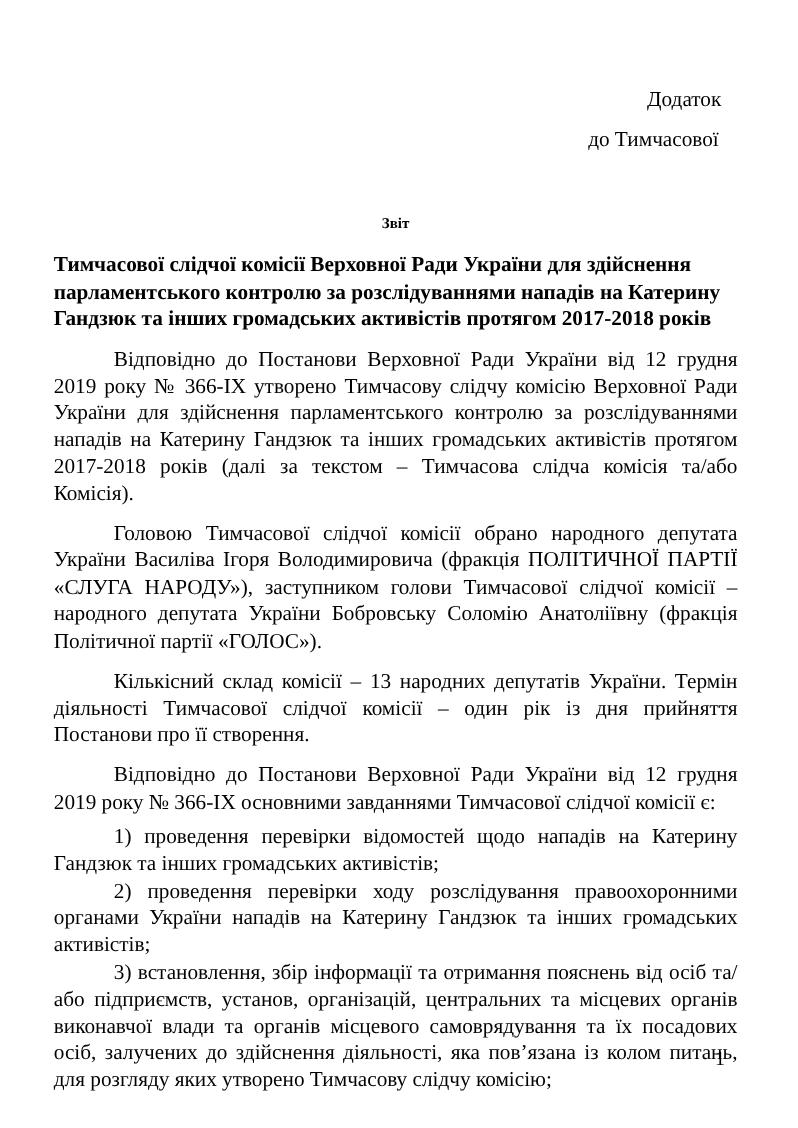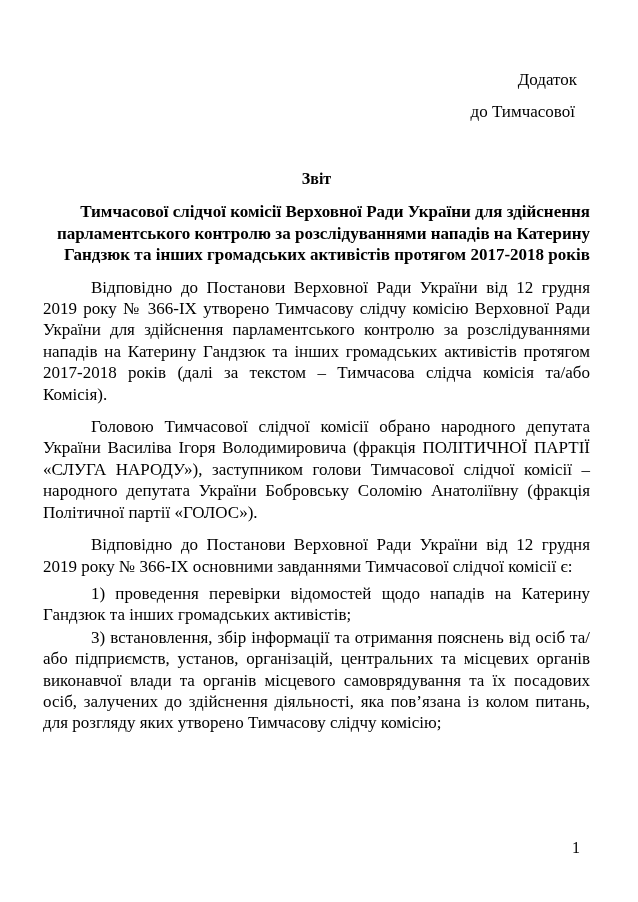--- a/index.html
+++ b/index.html
@@ -22,30 +22,30 @@
     overflow: hidden;
   }
   .annex {
     text-align: right;
     line-height: 32px;
   }
   .annex-line:nth-child(1) { padding-right: 13px; }
   .annex-line:nth-child(2) { padding-right: 15px; }
   .title {
     margin: 40px 0 0 0;
-    font-size: 16px;
+    font-size: 12px;
     font-weight: bold;
     text-align: center;
     line-height: 21.4px;
   }
   .subtitle {
     margin: 12px 0 0 0;
     font-size: 17px;
     font-weight: bold;
-    text-align: right;
+    text-align: left;
     line-height: 21.4px;
   }
   .para {
     margin: 11px 0 0 0;
     text-align: justify;
     text-indent: 48px;
   }
   .tasks { margin-top: 6px; }
   .task { margin-top: 1px; }
   .page-number {
@@ -67,23 +67,25 @@
   </header>
 
   <h1 class="title">Звіт</h1>
 
   <h2 class="subtitle">Тимчасової слідчої комісії Верховної Ради України для здійснення парламентського контролю за розслідуваннями нападів на Катерину Гандзюк та інших громадських активістів протягом 2017-2018 років</h2>
 
   <p class="para">Відповідно до Постанови Верховної Ради України від 12 грудня 2019 року № 366-IX утворено Тимчасову слідчу комісію Верховної Ради України для здійснення парламентського контролю за розслідуваннями нападів на Катерину Гандзюк та інших громадських активістів протягом 2017-2018 років (далі за текстом – Тимчасова слідча комісія та/або Комісія).</p>
 
   <p class="para">Головою Тимчасової слідчої комісії обрано народного депутата України Василіва Ігоря Володимировича (фракція ПОЛІТИЧНОЇ ПАРТІЇ «СЛУГА НАРОДУ»), заступником голови Тимчасової слідчої комісії – народного депутата України Бобровську Соломію Анатоліївну (фракція Політичної партії «ГОЛОС»).</p>
 
+  <p class="para">Кількісний склад комісії – 13 народних депутатів України. Термін діяльності Тимчасової слідчої комісії – один рік із дня прийняття Постанови про її створення.</p>
 
   <p class="para">Відповідно до Постанови Верховної Ради України від 12 грудня 2019 року № 366-IX основними завданнями Тимчасової слідчої комісії є:</p>
 
   <section class="tasks">
     <p class="para task">1) проведення перевірки відомостей щодо нападів на Катерину Гандзюк та інших громадських активістів;</p>
+    <p class="para task">2) проведення перевірки ходу розслідування правоохоронними органами України нападів на Катерину Гандзюк та інших громадських активістів;</p>
     <p class="para task">3) встановлення, збір інформації та отримання пояснень від осіб та/або підприємств, установ, організацій, центральних та місцевих органів виконавчої влади та органів місцевого самоврядування та їх посадових осіб, залучених до здійснення діяльності, яка пов’язана із колом питань, для розгляду яких утворено Тимчасову слідчу комісію;</p>
   </section>
 
   <footer class="page-number">1</footer>
 
 </div>
 
 </body></html>

